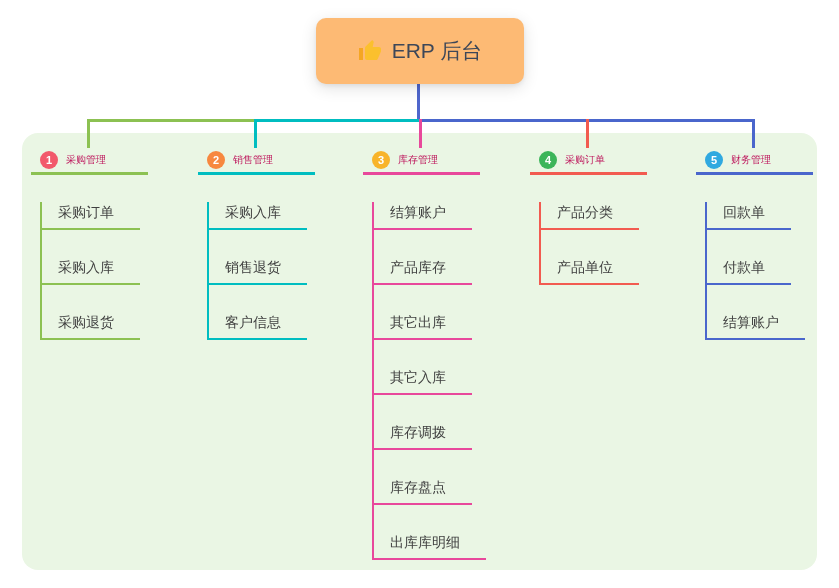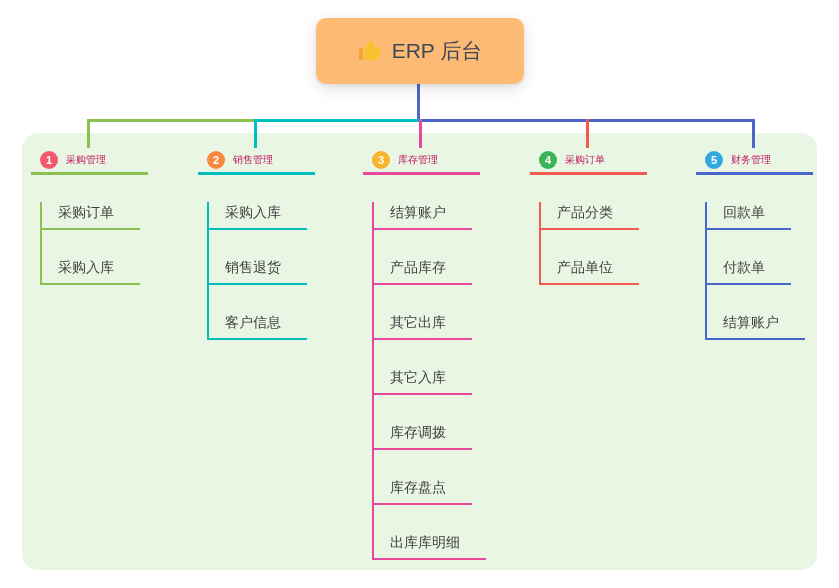--- a/index.html
+++ b/index.html
@@ -72,20 +72,21 @@
     </div>
   <div id="branches">
   <div class="branch" style="left: 31px; --c: #8cc152; --bc: #f2596b;">
     <div class="branch-header">
       <span class="badge">1</span>
       <span class="branch-label">采购管理</span>
     </div>
     <div class="children">
           <div class="child">采购订单</div>
           <div class="child">采购入库</div>
+          <div class="child">采购退货</div>
         </div>
   </div>
 
   <div class="branch" style="left: 198px; --c: #00bdc0; --bc: #f7883f;">
     <div class="branch-header">
       <span class="badge">2</span>
       <span class="branch-label">销售管理</span>
     </div>
     <div class="children">
           <div class="child">采购入库</div>

